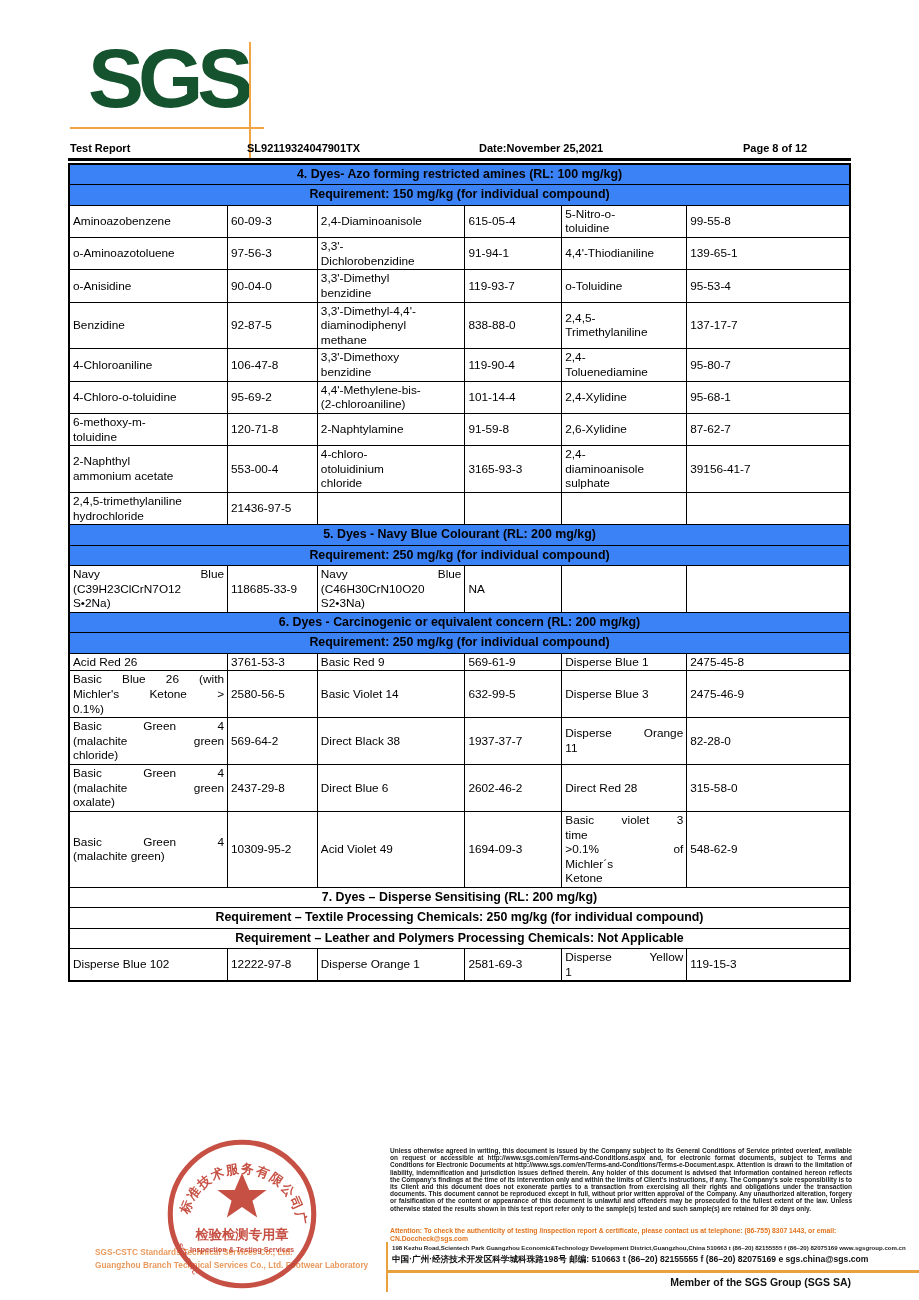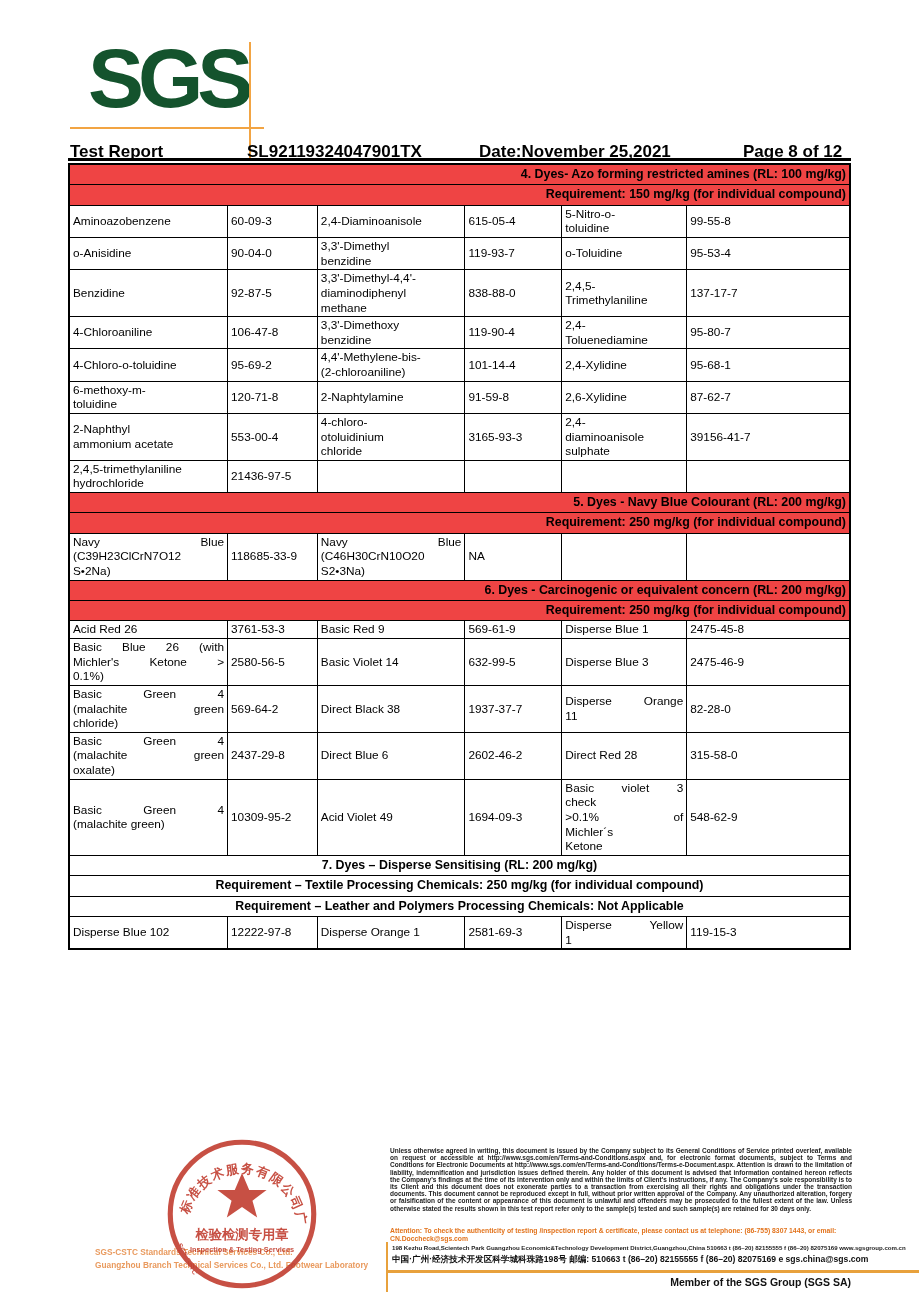--- a/index.html
+++ b/index.html
@@ -4,35 +4,35 @@
 <style>
   html,body{margin:0;padding:0;background:#e9e9e9;}
   .page{position:relative;width:919px;height:1300px;background:#ffffff;margin:0 auto;
         font-family:"Liberation Sans", sans-serif;color:#000;overflow:hidden;}
 
   
   .sgs-logo{position:absolute;left:88px;top:36px;font-size:84px;font-weight:800;
             letter-spacing:-6px;color:#14532d;line-height:1;}
   .logo-vline{position:absolute;left:249px;top:42px;width:2px;height:119px;background:#f2a443;}
   .logo-hline{position:absolute;left:70px;top:127px;width:194px;height:2px;background:#f2a443;}
-  .report-row{position:absolute;top:142px;left:0;width:919px;height:18px;font-weight:bold;font-size:17px;}
+  .report-row{position:absolute;top:142px;left:0;width:919px;height:18px;font-weight:bold;font-size:11px;}
   .report-row span{position:absolute;white-space:nowrap;}
   .rr-title{left:70px;}
   .rr-no{left:247px;}
   .rr-date{left:479px;}
   .rr-page{left:743px;}
   .black-rule{position:absolute;left:68px;top:158px;width:783px;height:3px;background:#000;}
 
   
   table.dyes{position:absolute;left:68px;top:163px;width:783px;border-collapse:collapse;
              border:2px solid #000;table-layout:fixed;}
   table.dyes td{border:1px solid #000;padding:1px 3px;vertical-align:middle;
                 font-size:11.8px;line-height:1.24;text-align:justify;overflow:hidden;}
   tr.section-row td, tr.req-row td{font-weight:bold;text-align:center;font-size:12.4px;padding:2px 3px;}
-  tr.shaded td{background:#ef4444;text-align:right;}
+  tr.shaded td{background:#3b82f6;}
   .jl{text-align:justify;text-align-last:justify;}
   .jl.last{text-align-last:left;}
 
   
   .disclaimer{position:absolute;left:390px;top:1147px;width:462px;font-size:6.5px;
               line-height:7.2px;text-align:justify;color:#1c1c1c;font-weight:bold;}
   .attention{position:absolute;left:390px;top:1227px;width:462px;font-size:6.8px;
              line-height:7.6px;color:#e2731c;font-weight:bold;text-align:left;}
   .addr-en{position:absolute;left:392px;top:1244px;width:520px;font-size:6.1px;color:#222;
            white-space:nowrap;font-weight:bold;}
@@ -84,20 +84,31 @@
           <td>60-09-3</td>
           <td>2,4-Diaminoanisole</td>
           <td>615-05-4</td>
           <td>
             <div class="jl">5-Nitro-o-</div>
             <div class="jl last">toluidine</div>
           </td>
           <td>99-55-8</td>
         </tr>
         <tr>
+          <td>o-Aminoazotoluene</td>
+          <td>97-56-3</td>
+          <td>
+            <div class="jl">3,3'-</div>
+            <div class="jl last">Dichlorobenzidine</div>
+          </td>
+          <td>91-94-1</td>
+          <td>4,4'-Thiodianiline</td>
+          <td>139-65-1</td>
+        </tr>
+        <tr>
           <td>o-Anisidine</td>
           <td>90-04-0</td>
           <td>
             <div class="jl">3,3'-Dimethyl</div>
             <div class="jl last">benzidine</div>
           </td>
           <td>119-93-7</td>
           <td>o-Toluidine</td>
           <td>95-53-4</td>
         </tr>
@@ -260,21 +271,21 @@
         <tr>
           <td>
             <div class="jl">Basic Green 4</div>
             <div class="jl last">(malachite green)</div>
           </td>
           <td>10309-95-2</td>
           <td>Acid Violet 49</td>
           <td>1694-09-3</td>
           <td>
             <div class="jl">Basic violet 3</div>
-            <div class="jl">check</div>
+            <div class="jl">time</div>
             <div class="jl">&gt;0.1% of</div>
             <div class="jl">Michler´s</div>
             <div class="jl last">Ketone</div>
           </td>
           <td>548-62-9</td>
         </tr>
         <tr class="section-row">
           <td colspan="6">7. Dyes – Disperse Sensitising (RL: 200 mg/kg)</td>
         </tr>
         <tr class="req-row">

